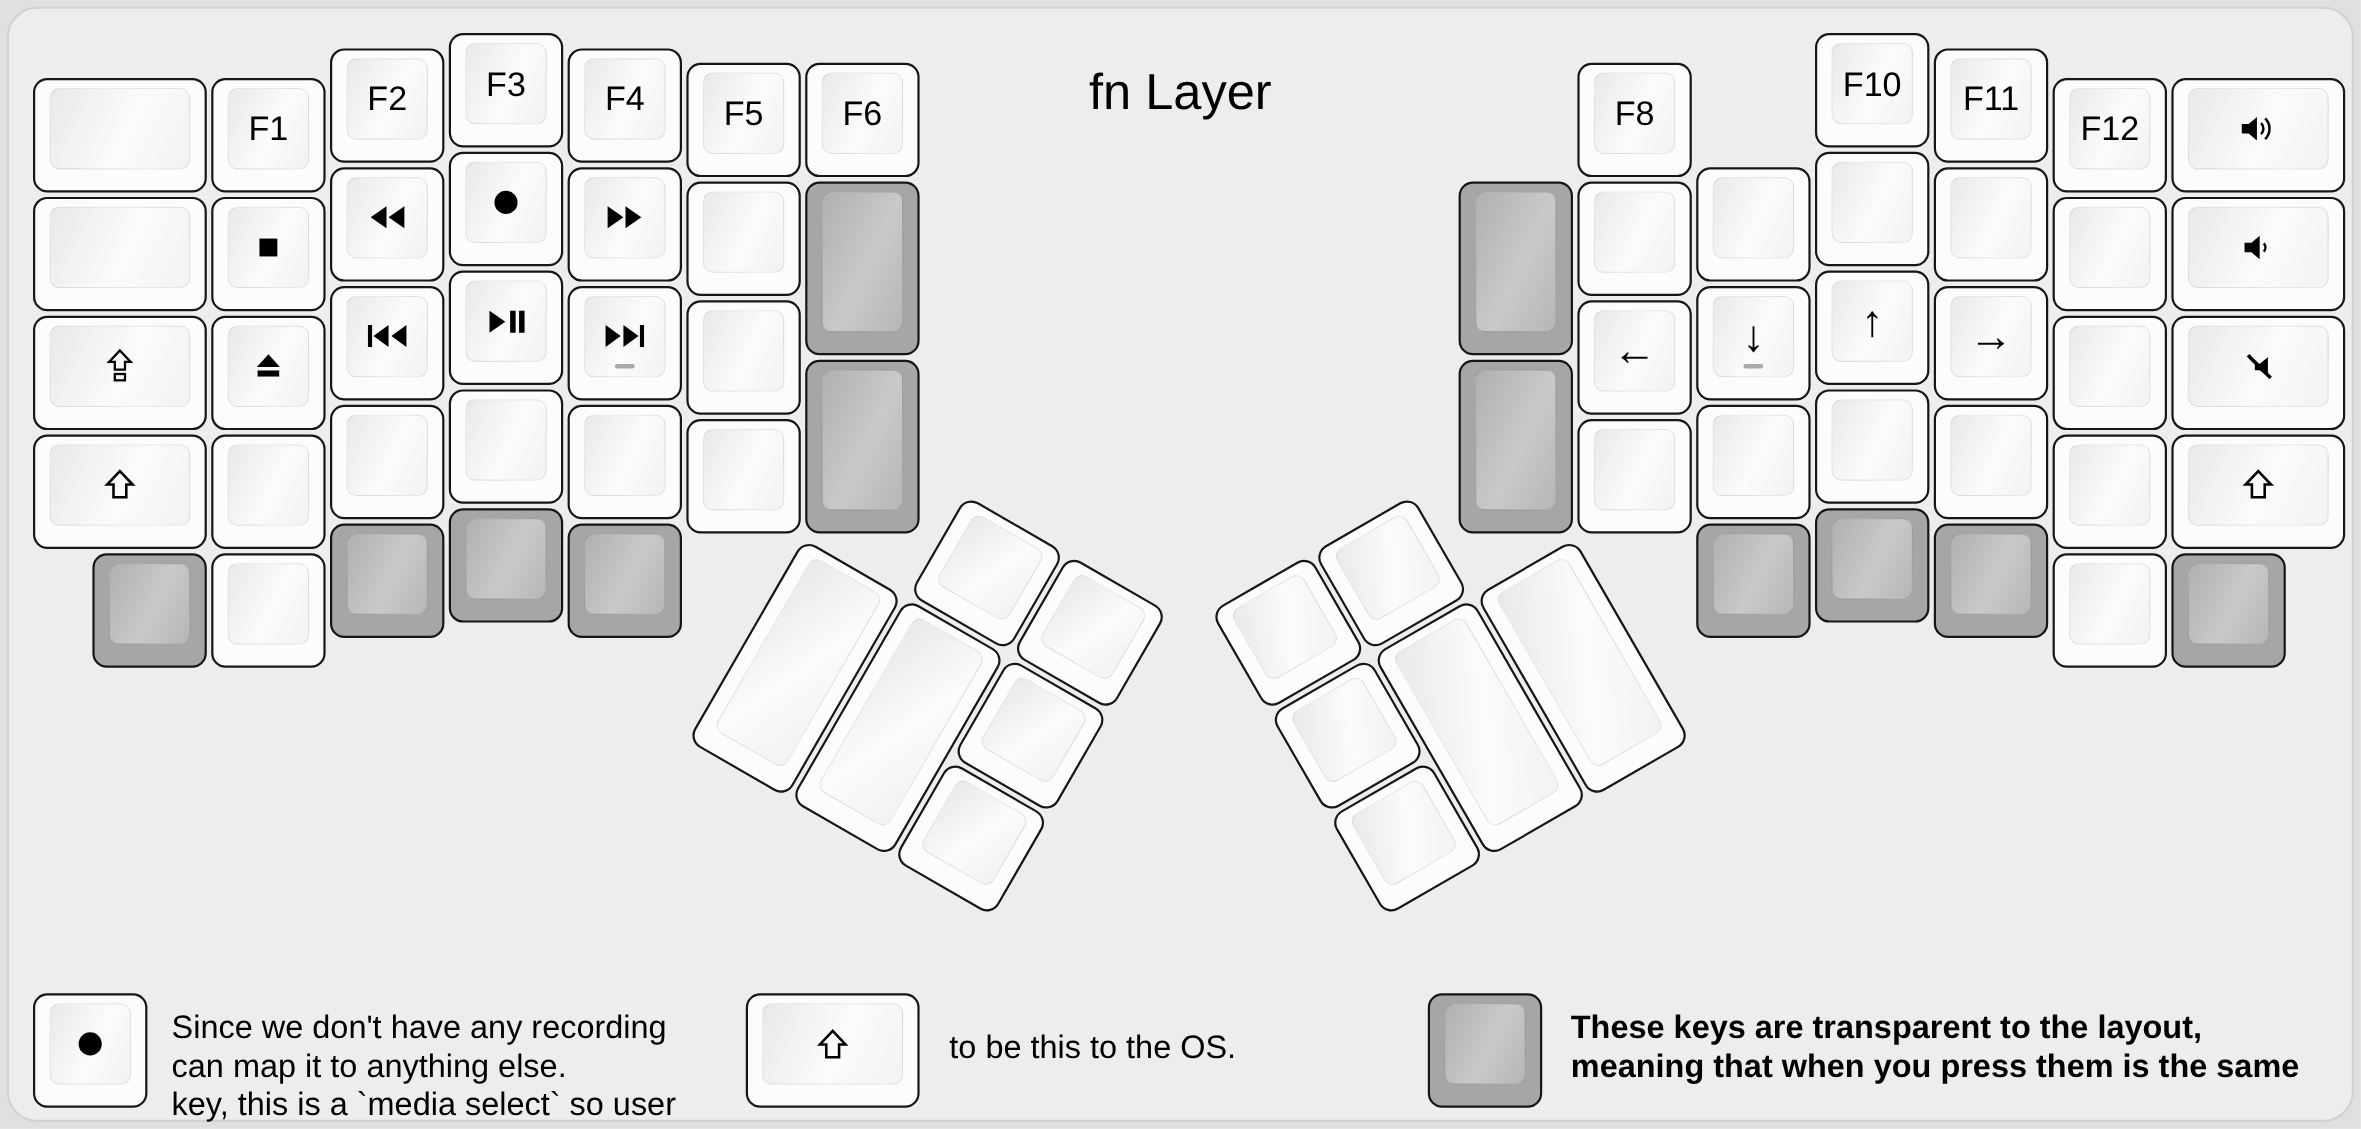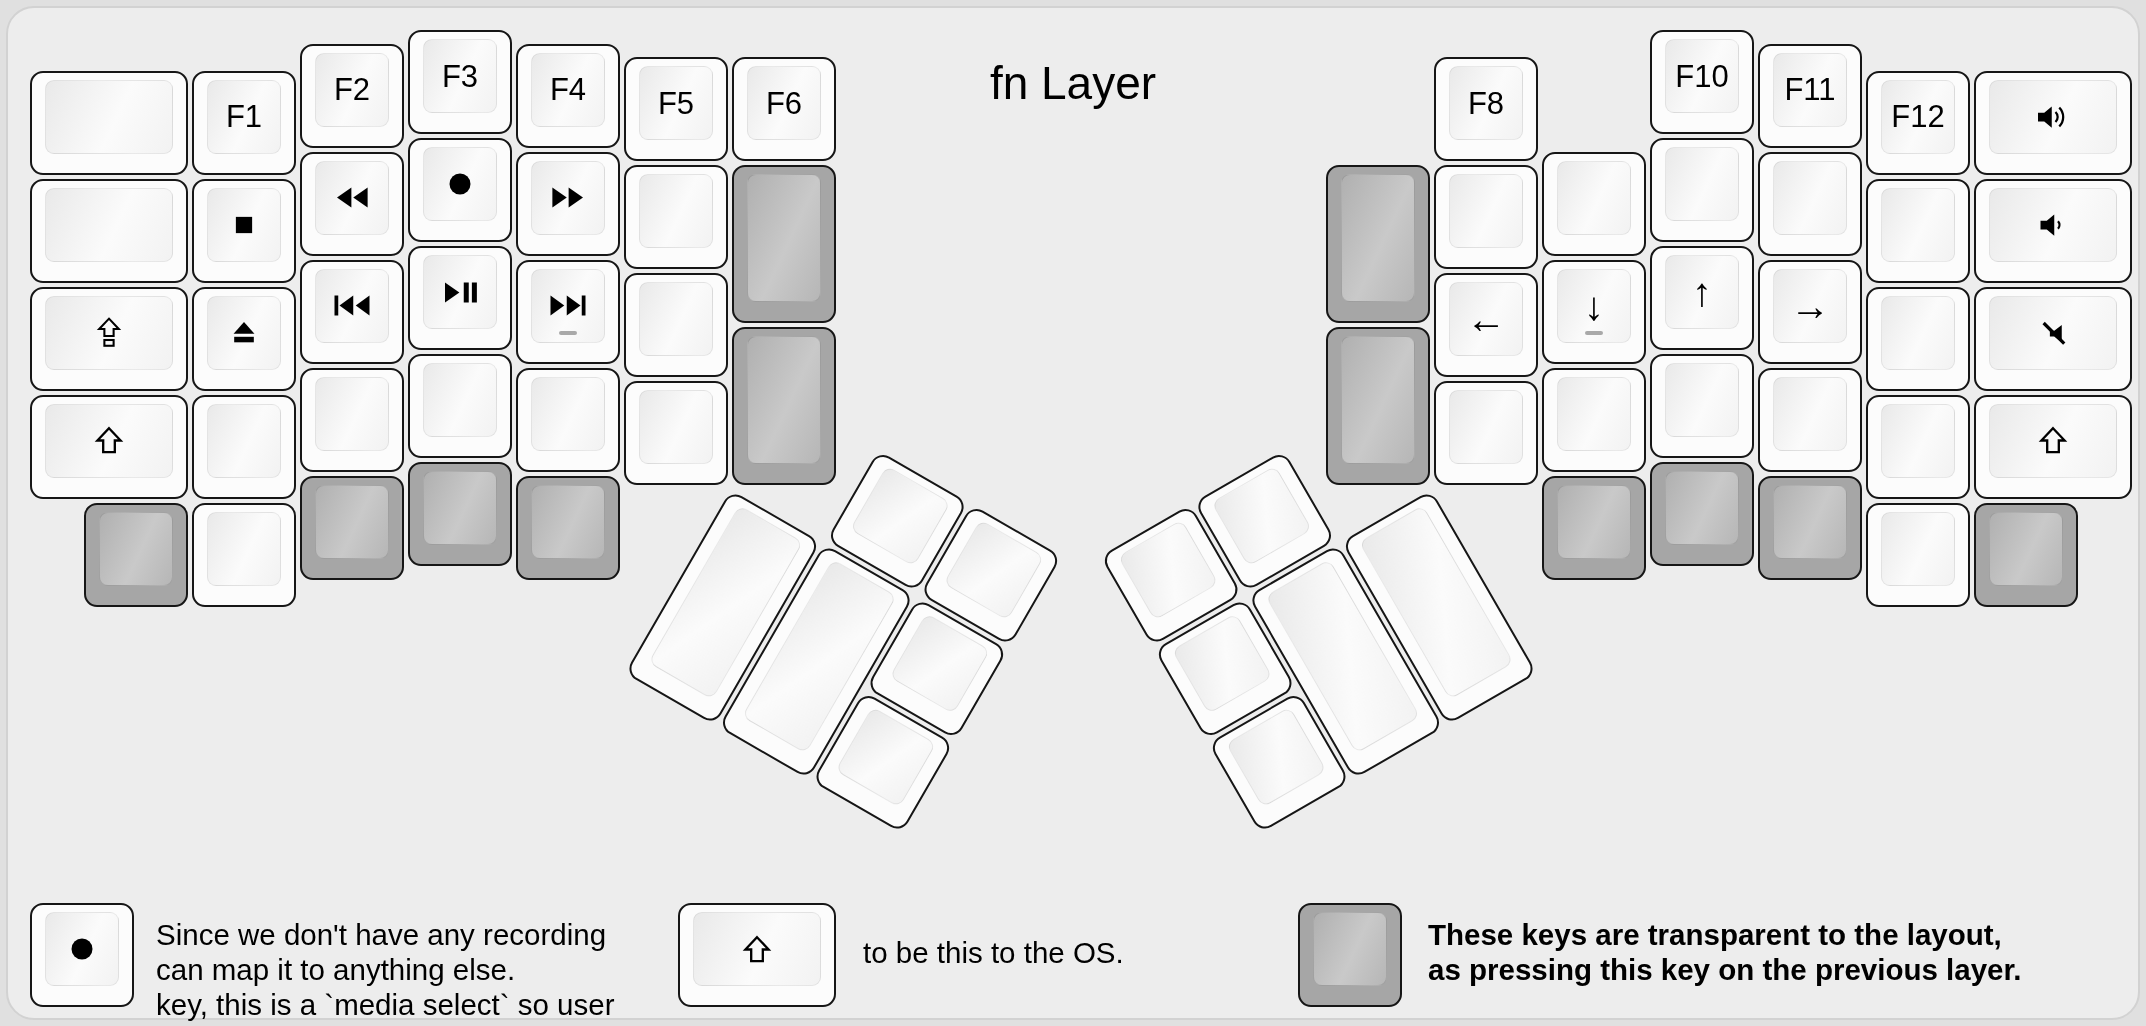--- a/index.html
+++ b/index.html
@@ -579,17 +579,17 @@
       <div class="legend-item" style="left: 1288px;">
         <div class="legend-keywrap">
           <div class="key gray" style="width: 108px; height: 108px;">
             <div class="cap">
               <div class="captop"></div>
             </div>
           </div>
         </div>
         <div class="legend-text" style="left: 132px; top: 16px; font-weight: bold;">
           <div>These keys are transparent to the layout,</div>
-          <div>as pressing this key on the previous layer.</div>
+          <div>meaning that when you press them is the same</div>
         </div>
       </div>
     </div>
 </div>
 
 </body></html>

